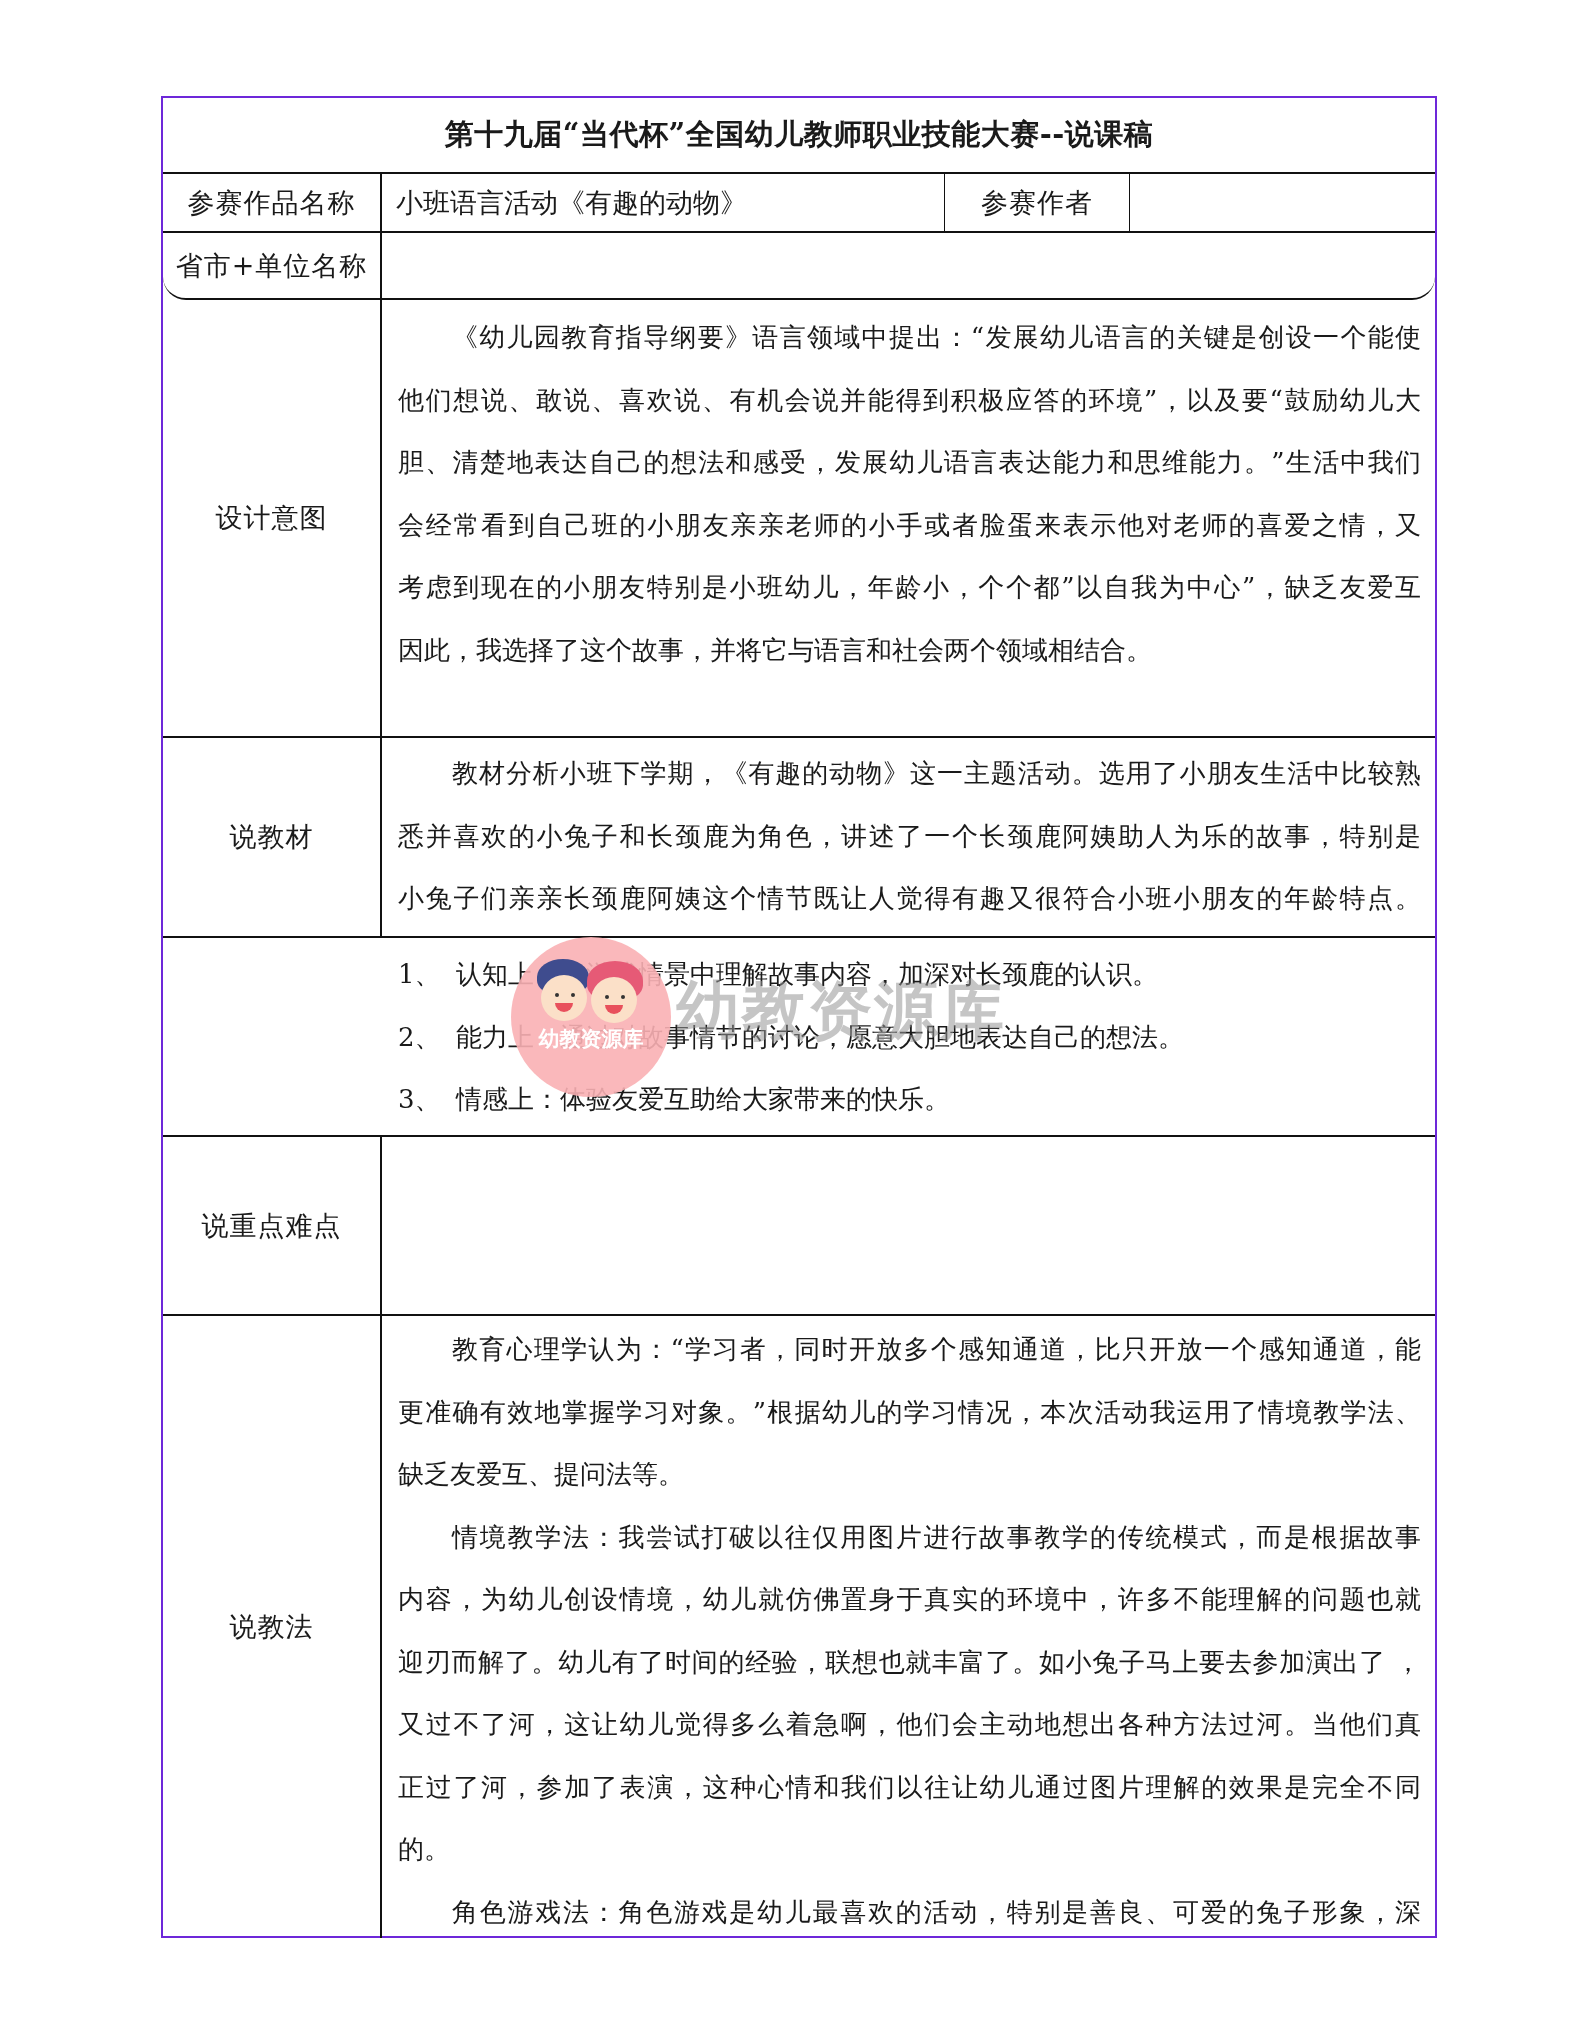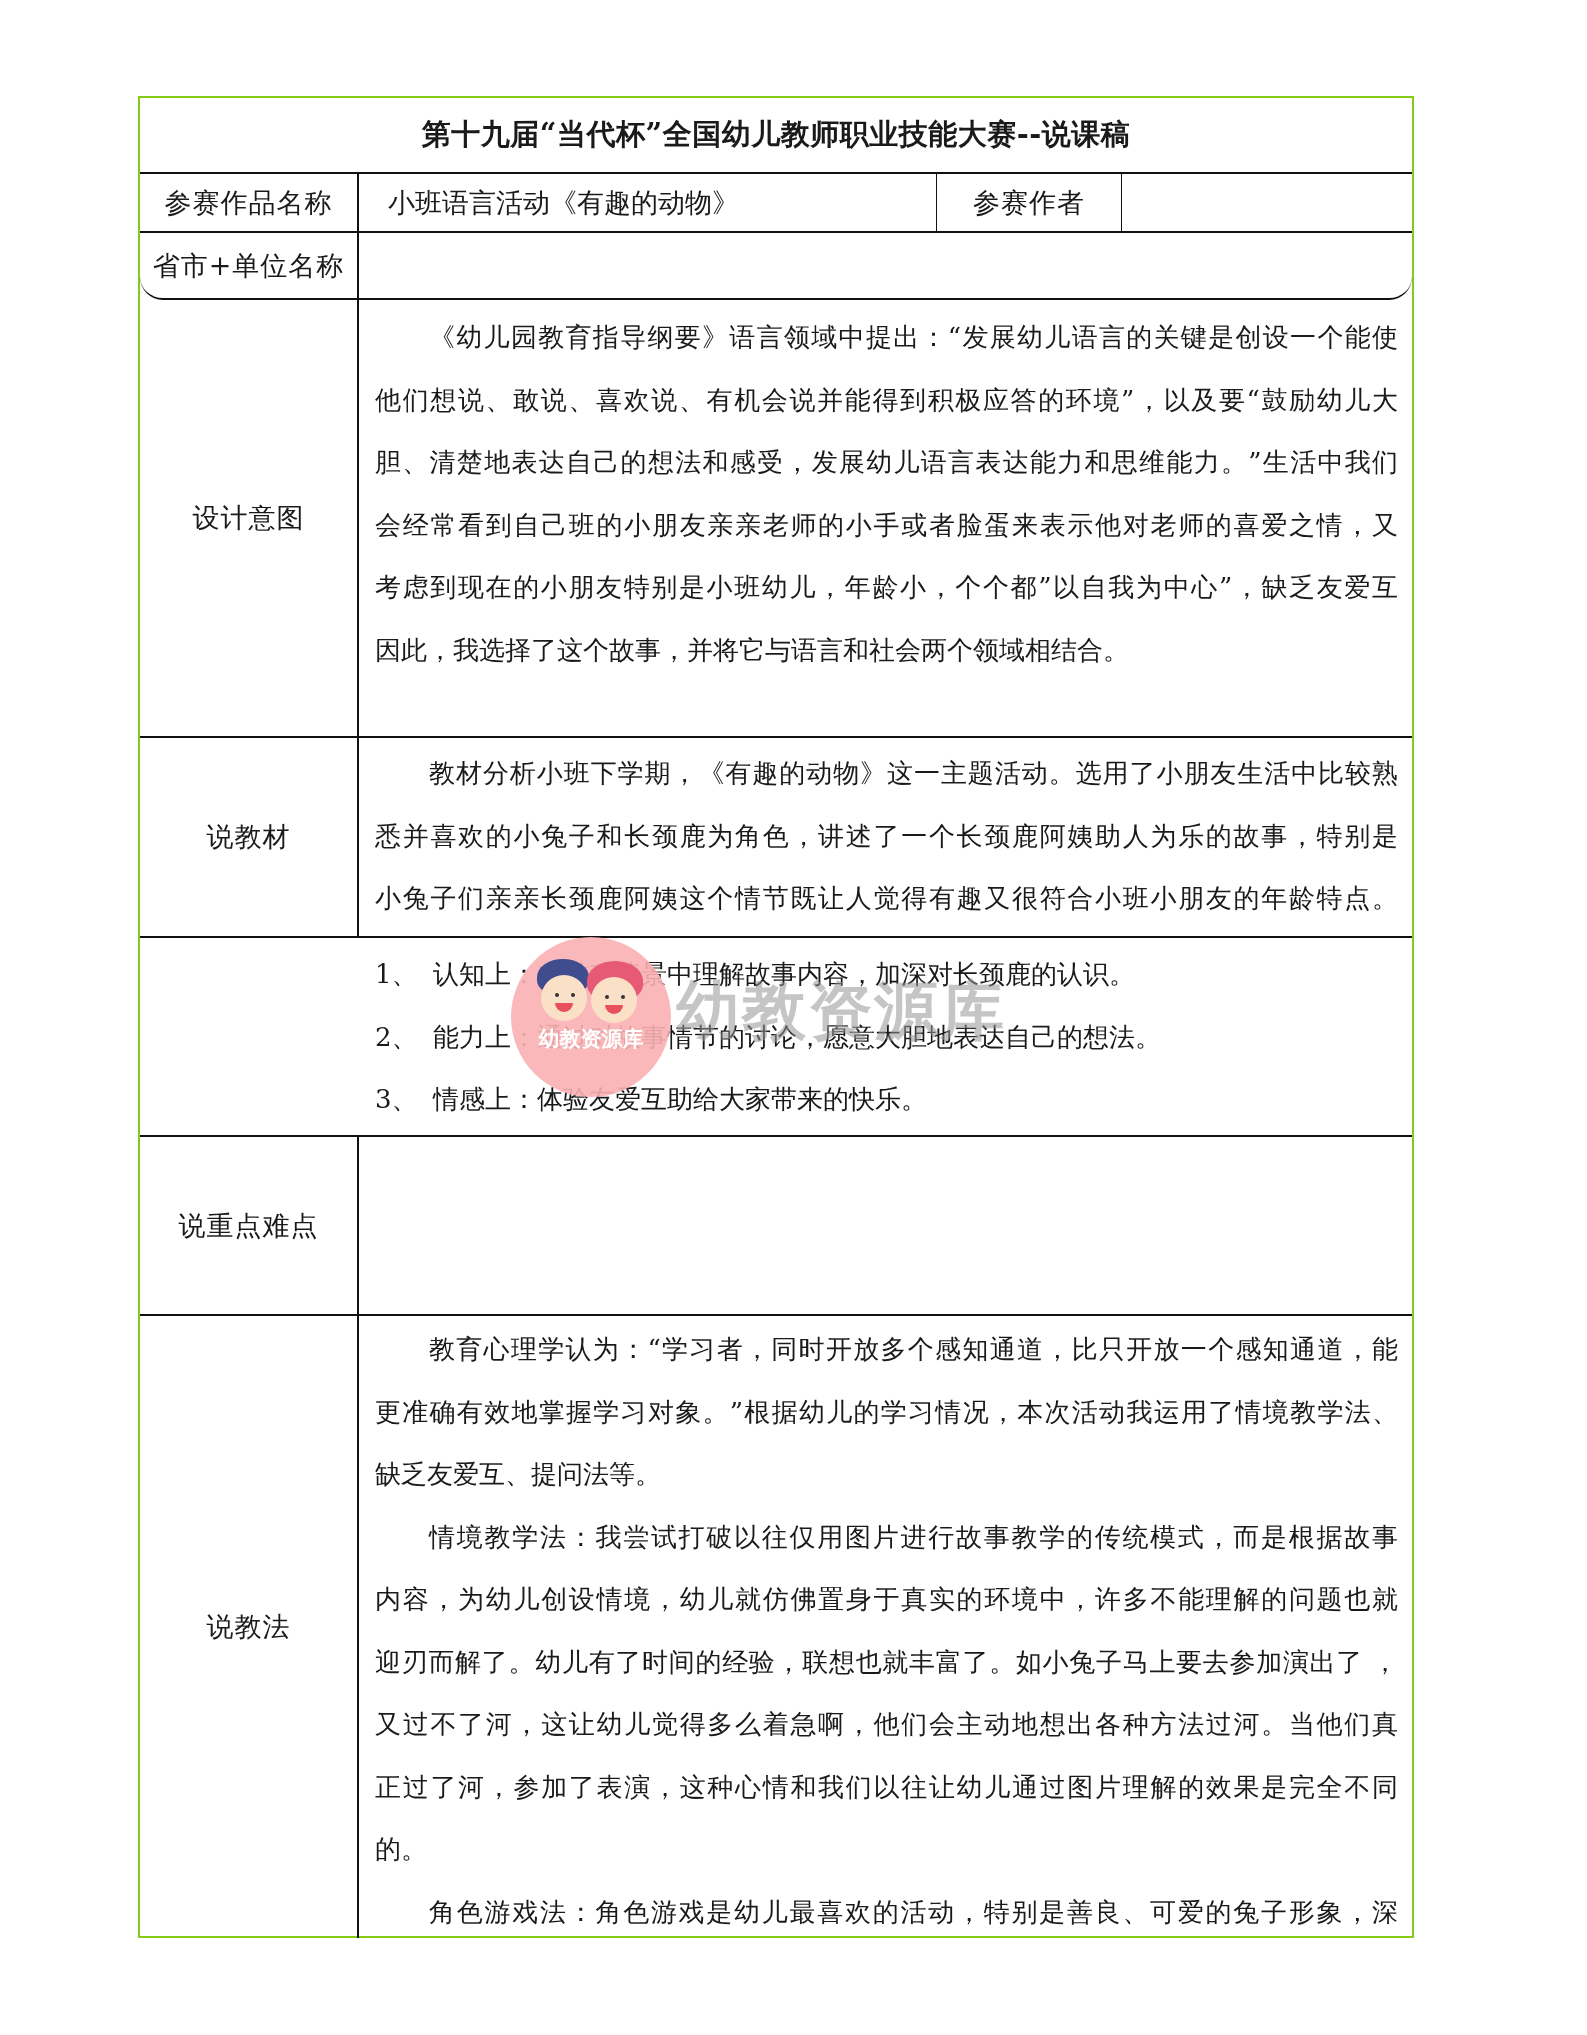--- a/index.html
+++ b/index.html
@@ -10,25 +10,25 @@
   body {
     width: 1587px;
     height: 2035px;
     position: relative;
     overflow: hidden;
     font-family: "DejaVu Serif", "Liberation Serif", serif;
     color: #1a1a1a;
   }
   .doc-table {
     position: absolute;
-    left: 138px;
+    left: 161px;
     top: 96px;
     width: 1276px;
     height: 1842px;
-    border: 2px solid #84cc16;
+    border: 2px solid #6d28d9;
     box-sizing: border-box;
   }
   .row {
     position: absolute;
     left: 0;
     right: 0;
     border-bottom: 2px solid #111;
     box-sizing: border-box;
   }
   .row.last { border-bottom: none; }
@@ -71,21 +71,20 @@
     align-items: center;
   }
   .split-cell {
     position: absolute;
     top: 0;
     bottom: 0;
     box-sizing: border-box;
     display: flex;
     align-items: center;
     font-size: 27px;
-    margin-left: 15px;
   }
   .line {
     height: 62.5px;
     line-height: 62.5px;
     white-space: nowrap;
     text-align: justify;
     text-align-last: justify;
     overflow: hidden;
   }
   .line.short { text-align-last: left; }

